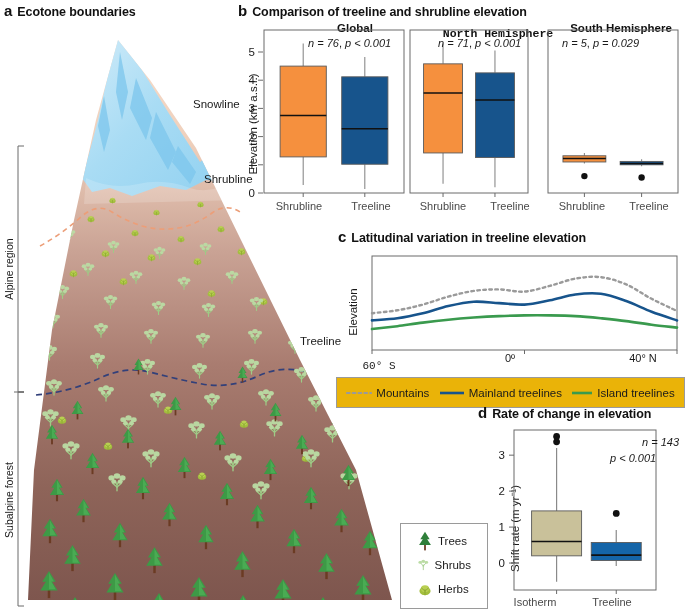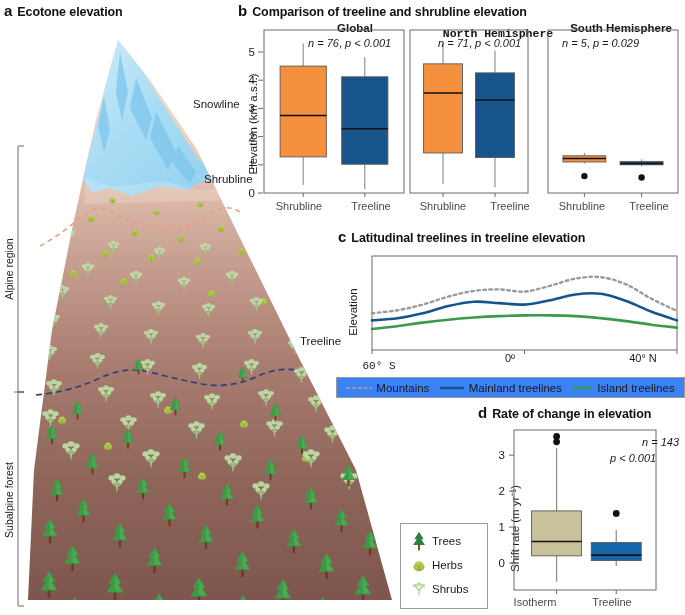--- a/index.html
+++ b/index.html
@@ -20,55 +20,55 @@
   
   #panel-a { position:absolute; left:0; top:0; width:400px; height:615px; }
   #mount-svg { position:absolute; left:0; top:0; }
   .a-label { position:absolute; font-size:11.5px; color:#1a1a1a; white-space:nowrap; }
   .bracket-label {
     position:absolute; font-size:10.5px; color:#1a1a1a; white-space:nowrap;
     transform-origin:center center;
   }
   #legend-a {
     position:absolute; left:400px; top:523px; width:88px; height:86px;
-    border:1px solid #9a9a9a; background:#fff; padding:5px 10px;
+    border:1px solid #9a9a9a; background:#fff; padding:5px 16px;
   }
   .leg-row { display:flex; align-items:center; gap:5px; height:24px; }
   .leg-row span.txt { font-size:11.5px; color:#1a1a1a; }
 
   
   #panel-b { position:absolute; left:236px; top:0; width:449px; height:225px; }
   .sub-title { position:absolute; font-weight:bold; font-size:11.5px; color:#111; text-align:center; }
   .axis-title-v {
     position:absolute; font-size:11.5px; color:#1a1a1a;
     transform:rotate(-90deg); transform-origin:center center; white-space:nowrap;
   }
   .x-lbl { position:absolute; font-size:11px; color:#4a4a4a; text-align:center; white-space:nowrap; }
   .stat-lbl { position:absolute; font-size:11px; color:#1a1a1a; white-space:nowrap; }
   .stat-lbl i { font-style:italic; }
 
   
   #panel-c { position:absolute; left:336px; top:228px; width:349px; height:172px; }
   #legend-c {
-    position:absolute; left:336px; top:377px; width:349px; height:21px;
-    border:1px solid #9a9a9a; background:#3b82f6;
+    position:absolute; left:336px; top:377px; width:349px; height:31px;
+    border:1px solid #9a9a9a; background:#eab308;
     display:flex; align-items:center; justify-content:space-evenly;text-align:right;
   }
   .legc-item { display:flex; align-items:center; gap:4px; font-size:11.5px; color:#1a1a1a; }
 
   
   #panel-d { position:absolute; left:470px; top:404px; width:215px; height:211px; }
 </style>
 </head>
 <body>
 
 <div id="panel-a">
   <div class="hdr" style="left:4px; top:2px;">
     <span class="panel-letter">a</span>
-    <span class="panel-title">Ecotone elevation</span>
+    <span class="panel-title">Ecotone boundaries</span>
   </div>
 
   <svg id="mount-svg" width="400" height="615" viewBox="0 0 400 615">
     <defs>
       <linearGradient id="slopeGrad" x1="0" y1="0" x2="0" y2="1">
         <stop offset="0%" stop-color="#F6DCCA"></stop>
         <stop offset="18%" stop-color="#EFD0BC"></stop>
         <stop offset="38%" stop-color="#C9A294"></stop>
         <stop offset="58%" stop-color="#A97C70"></stop>
         <stop offset="80%" stop-color="#8E6459"></stop>
@@ -279,45 +279,45 @@
 
 <div id="legend-a">
   <div class="leg-row">
     <svg width="16" height="20" viewBox="0 0 24 32">
       <rect x="10.6" y="21" width="2.8" height="10" fill="#6B3B23"></rect>
       <path d="M12 1 L19.5 13 L15.5 13 L21.5 22.5 L2.5 22.5 L8.5 13 L4.5 13 Z" fill="#2F7F3A"></path>
     </svg>
     <span class="txt">Trees</span>
   </div>
   <div class="leg-row">
+    <svg width="16" height="16" viewBox="0 0 24 22">
+      <g stroke="#9ECB86" stroke-width="1.6" fill="none" stroke-linecap="round">
+        <path d="M12 20 L12 11"></path>
+          <path d="M12 13 L6 6"></path>
+          <path d="M12 13 L18 6"></path>
+      </g>
+      <g fill="#BBDCA4">
+          <ellipse cx="6" cy="6" rx="3.4" ry="2.8"></ellipse>
+          <ellipse cx="18" cy="6" rx="3.4" ry="2.8"></ellipse>
+      <ellipse cx="12" cy="4" rx="3.6" ry="3"></ellipse>
+        </g>
+    </svg>
+    <span class="txt">Shrubs</span>
+  </div>
+  <div class="leg-row">
     <svg width="16" height="15" viewBox="0 0 20 18">
       <ellipse cx="10" cy="11" rx="7" ry="5" fill="#A3BE3E"></ellipse>
       <ellipse cx="10" cy="8" rx="5" ry="4.2" fill="#B9CF52"></ellipse>
       <g stroke="#8AA62F" stroke-width="1.1" fill="none" stroke-linecap="round">
         <path d="M10 16 L10 9"></path>
           <path d="M10 11 L5.5 7"></path>
           <path d="M10 11 L14.5 7"></path>
       </g>
     </svg>
     <span class="txt">Herbs</span>
-  </div>
-  <div class="leg-row">
-    <svg width="16" height="16" viewBox="0 0 24 22">
-      <g stroke="#9ECB86" stroke-width="1.6" fill="none" stroke-linecap="round">
-        <path d="M12 20 L12 11"></path>
-          <path d="M12 13 L6 6"></path>
-          <path d="M12 13 L18 6"></path>
-      </g>
-      <g fill="#BBDCA4">
-          <ellipse cx="6" cy="6" rx="3.4" ry="2.8"></ellipse>
-          <ellipse cx="18" cy="6" rx="3.4" ry="2.8"></ellipse>
-      <ellipse cx="12" cy="4" rx="3.6" ry="3"></ellipse>
-        </g>
-    </svg>
-    <span class="txt">Shrubs</span>
   </div>
 </div>
 
 <div id="panel-b">
   <div class="hdr" style="left:2px; top:2px;">
     <span class="panel-letter">b</span>
     <span class="panel-title">Comparison of treeline and shrubline elevation</span>
   </div>
 
   <div class="sub-title" style="left:36px; top:22px; width:166px;">Global</div>
@@ -409,21 +409,21 @@
   <span class="x-lbl" style="left:100px; top:200px; width:70px;">Treeline</span>
   <span class="x-lbl" style="left:172px; top:200px; width:70px;">Shrubline</span>
   <span class="x-lbl" style="left:239px; top:200px; width:70px;">Treeline</span>
   <span class="x-lbl" style="left:311px; top:200px; width:70px;">Shrubline</span>
   <span class="x-lbl" style="left:378px; top:200px; width:70px;">Treeline</span>
 </div>
 
 <div id="panel-c">
   <div class="hdr" style="left:2px; top:0px;">
     <span class="panel-letter">c</span>
-    <span class="panel-title">Latitudinal treelines in treeline elevation</span>
+    <span class="panel-title">Latitudinal variation in treeline elevation</span>
   </div>
   <span class="axis-title-v" style="left:-17px; top:78px; width:68px; text-align:center;">Elevation</span>
 
   <svg width="349" height="172" viewBox="0 0 349 172" style="position:absolute; left:0; top:0;">
     <g id="c-plot">
         <rect x="36" y="28" width="305" height="94" fill="none" stroke="#6a6a6a" stroke-width="1"></rect>
         <line x1="36" y1="122" x2="36" y2="126" stroke="#6a6a6a" stroke-width="1"></line>
         <line x1="188.5" y1="122" x2="188.5" y2="126" stroke="#6a6a6a" stroke-width="1"></line>
         <line x1="341" y1="122" x2="341" y2="126" stroke="#6a6a6a" stroke-width="1"></line>
         <path d="M36.0 85.2 C40.2 84.7,52.9 83.8,61.4 82.3 C69.9 80.9,78.4 78.8,86.8 76.6 C95.3 74.3,103.8 70.9,112.3 68.6 C120.7 66.4,129.2 64.1,137.7 62.9 C146.1 61.7,154.6 61.3,163.1 61.4 C171.6 61.6,180.0 64.2,188.5 63.6 C197.0 63.0,205.4 60.0,213.9 57.8 C222.4 55.7,230.9 52.1,239.3 50.6 C247.8 49.2,256.3 48.2,264.8 49.2 C273.2 50.2,281.7 52.8,290.2 56.4 C298.6 60.0,307.1 66.4,315.6 70.8 C324.1 75.2,336.8 81.0,341.0 83.0" fill="none" stroke="#9A9A9A" stroke-width="2.4" stroke-linecap="round" stroke-dasharray="2.6 3.4"></path>

